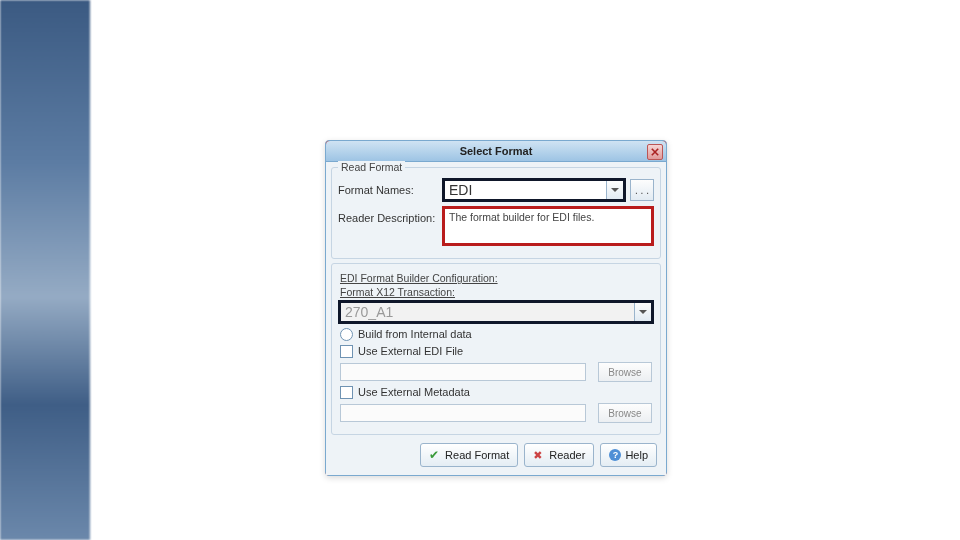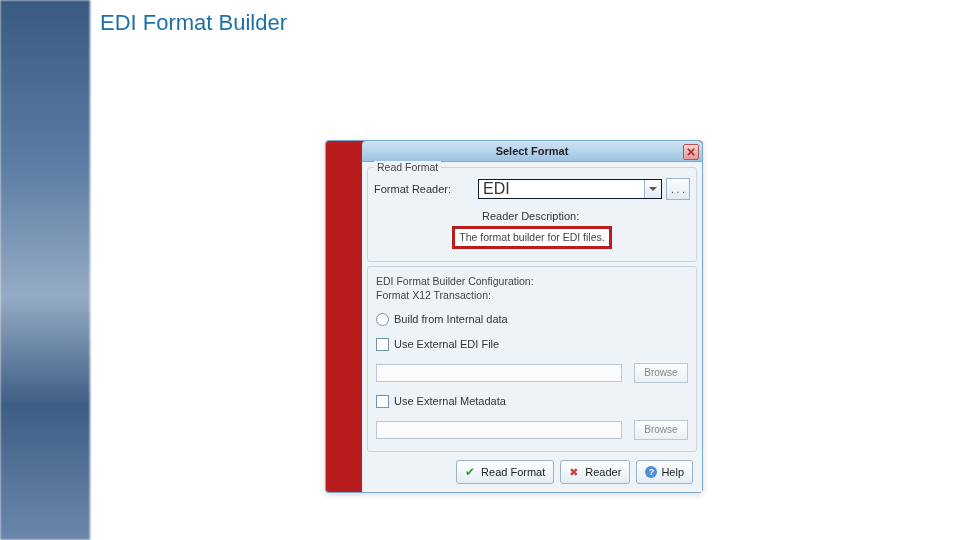--- a/index.html
+++ b/index.html
@@ -36,21 +36,20 @@
     position: absolute;
     left: 325px;
     top: 140px;
     width: 340px;
     border: 1px solid #7aa9cf;
     border-radius: 4px;
     box-shadow: 0 2px 6px rgba(0,0,0,0.15);
     font-size: 11px;
     color: #333;
     background: #b91c1c;
-    padding-left: 36px;
   }
   .titlebar {
     height: 20px;
     background: linear-gradient(#cfe3f3, #9dc4e4);
     border-bottom: 1px solid #7aa9cf;
     border-radius: 4px 4px 0 0;
     display: flex;
     align-items: center;
     justify-content: center;
     position: relative;
@@ -100,27 +99,28 @@
     gap: 4px;
   }
   .lbl {
     width: 100px;
     font-size: 11px;
     color: #333;
   }
   .combo {
     flex: 1;
     height: 18px;
-    border: 1px solid #0f172a;
-    background: #fff;
-    display: flex;
+    border: 3px solid #0f172a;
+    background: #fff;
+    display: flex;
+    align-items: center;
     padding: 0 4px;
     position: relative;
     cursor: pointer;
-    font-size: 16px;
+    font-size: 14px;
     color: #333;
   }
   .combo.disabled {
     background: #f2f2f2;
     color: #999;
     cursor: default;
   }
   .combo .arrow {
     position: absolute;
     right: 0;
@@ -158,26 +158,26 @@
     background: #fff;
     font-size: 10.5px;
     padding: 2px 4px;
     color: #444;
     line-height: 1.2;
   }
   .cfg-label {
     font-size: 10.5px;
     color: #444;
     margin: 2px 0 2px 2px;
+    text-decoration: underline;
   }
   .radio-row, .check-row {
     display: flex;
-    align-items: center;
     gap: 5px;
-    margin: 12px 2px;
+    margin: 4px 2px;
     font-size: 11px;
     color: #333;
     cursor: pointer;
   }
   .radio {
     width: 11px;
     height: 11px;
     border: 1px solid #6f93b3;
     border-radius: 50%;
     display: flex;
@@ -271,57 +271,60 @@
     display: inline-flex;
     align-items: center;
     justify-content: center;
   }
 </style>
 </head>
 <body>
 
 <div class="slide">
   <div class="left-bar"></div>
-  <div class="page-title">EDI Format Builder</div>
 
   <div class="dialog">
     <div class="titlebar">
       <span>Select Format</span>
       <div class="close-btn">
         <svg viewBox="0 0 10 10">
           <path d="M1 1 L9 9 M9 1 L1 9" stroke="#a22" stroke-width="2" fill="none"></path>
         </svg>
       </div>
     </div>
 
     <div class="body">
 
       <div class="fieldset">
         <div class="legend">Read Format</div>
 
         <div class="row">
-          <div class="lbl">Format Reader:</div>
+          <div class="lbl">Format Names:</div>
           <div class="combo">
             <span>EDI</span>
             <div class="arrow"></div>
           </div>
           <div class="dots-btn">
             <span>. . .</span>
           </div>
         </div>
 
-        <div class="row" style="align-items:center;flex-direction:column;">
+        <div class="row" style="align-items:flex-start;">
           <div class="lbl" style="padding-top:6px;">Reader Description:</div>
           <div class="textarea">The format builder for EDI files.</div>
         </div>
       </div>
 
       <div class="fieldset" style="margin-top:4px;">
         <div class="cfg-label">EDI Format Builder Configuration:</div>
         <div class="cfg-label">Format X12 Transaction:</div>
+        <div class="combo disabled">
+          <span>270_A1</span>
+          <div class="arrow"></div>
+        </div>
 
         <div class="radio-row">
           <span class="radio"></span>
           <span>Build from Internal data</span>
         </div>
 
         <div class="check-row">
           <span class="check"></span>
           <span>Use External EDI File</span>
         </div>

